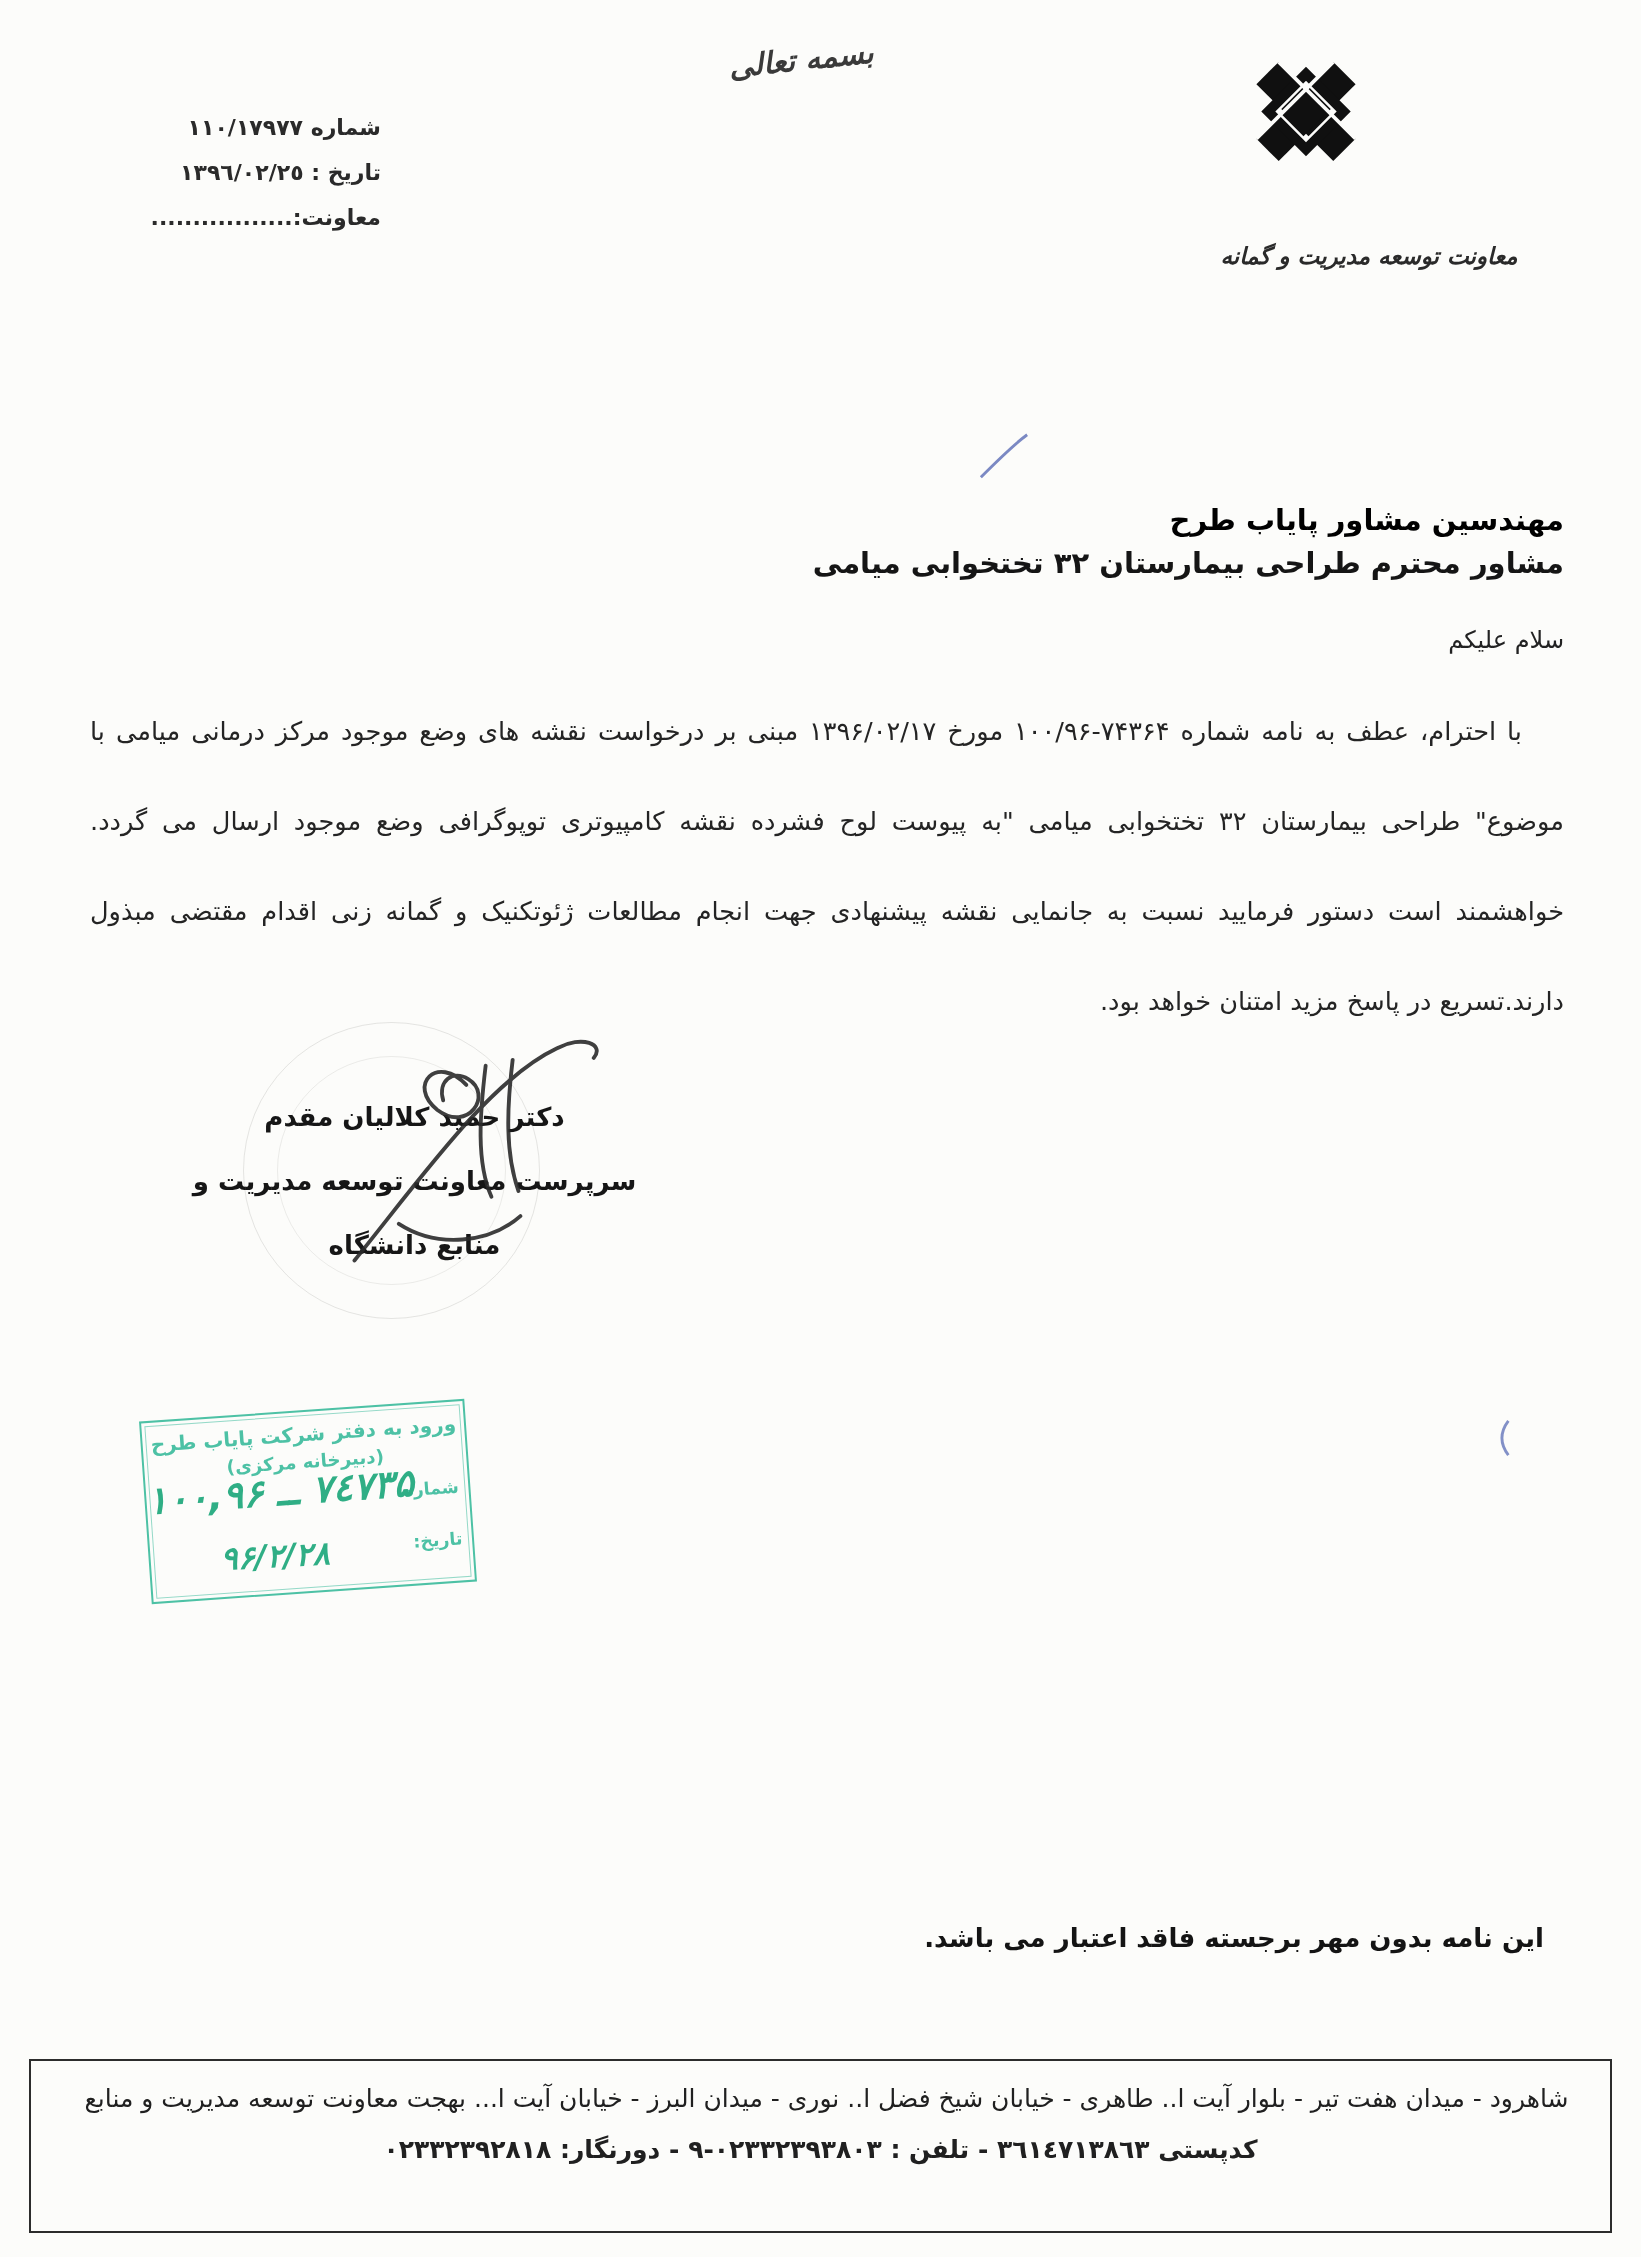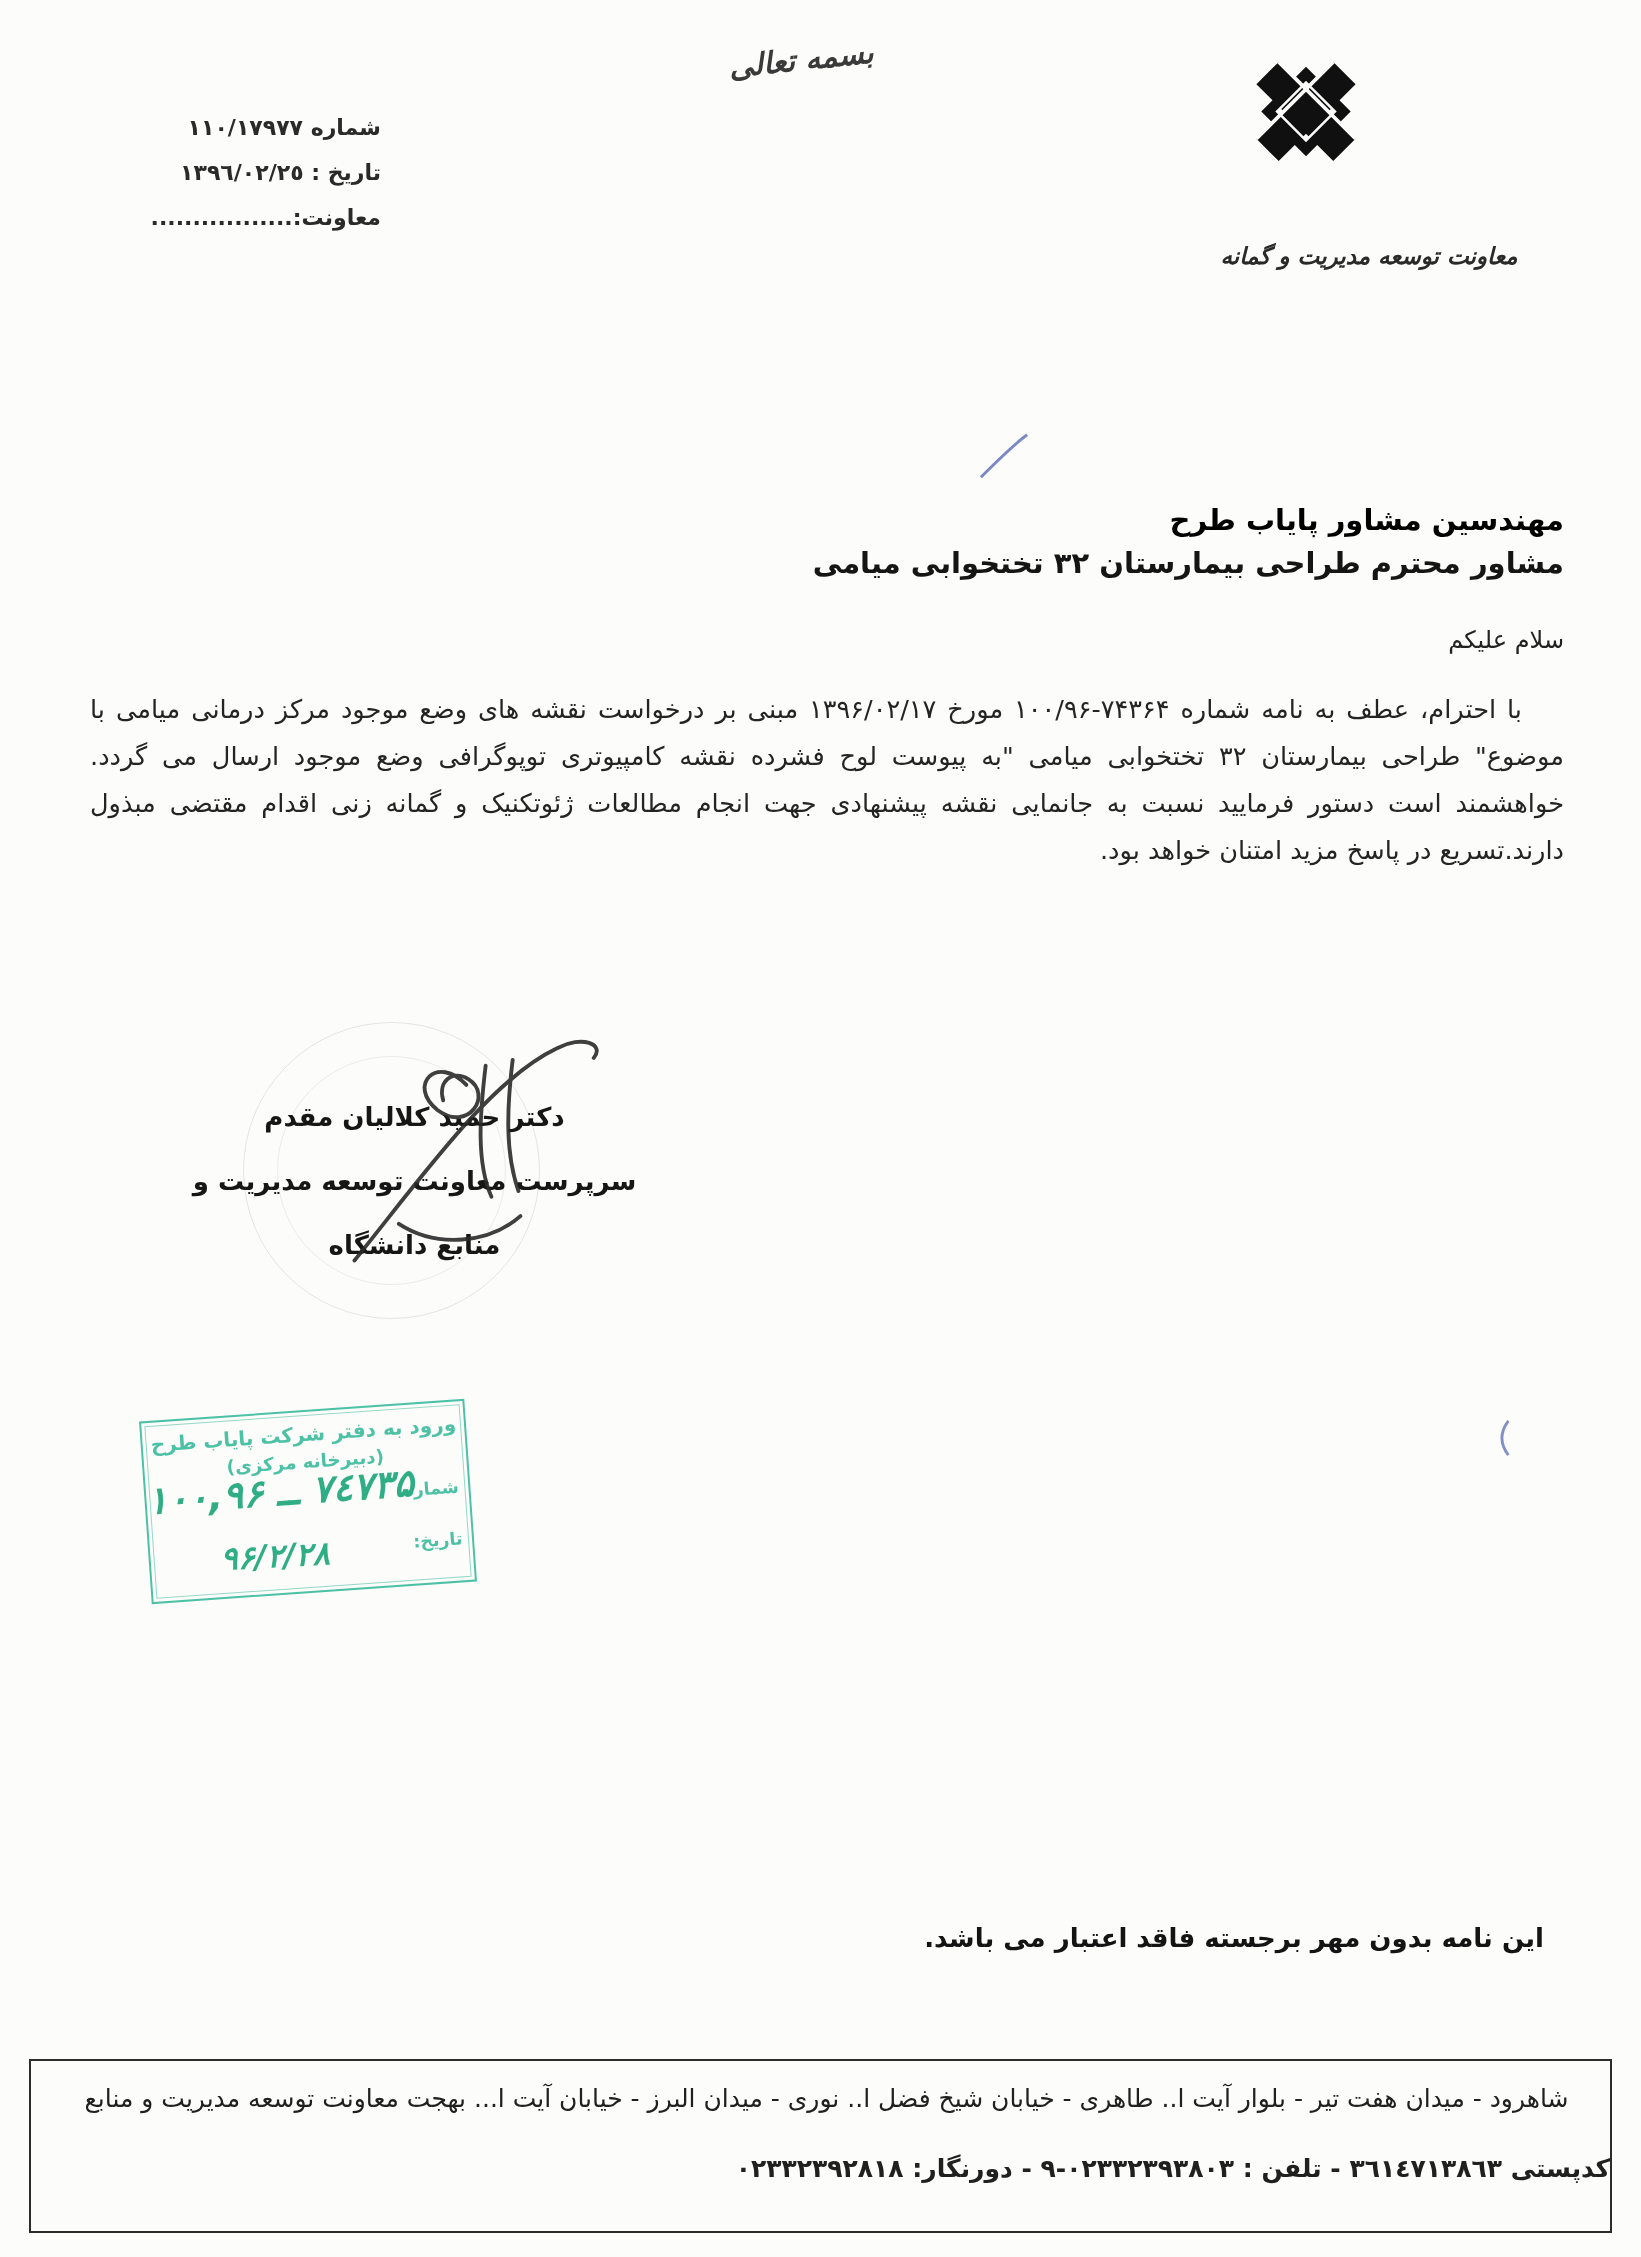--- a/index.html
+++ b/index.html
@@ -39,21 +39,21 @@
   
   .recipient1{position:absolute;top:477px;right:77px;direction:rtl;font-size:29px;font-weight:bold;color:#000000;margin-top:26px;}
   .recipient2{position:absolute;top:546px;right:77px;direction:rtl;font-size:29px;font-weight:bold;color:#151515;}
   .salutation{position:absolute;top:626px;right:77px;direction:rtl;font-size:24px;color:#222;}
   .pen-tick{position:absolute;top:429px;left:973px;}
   .pen-mark-right{position:absolute;top:1417px;left:1495px;}
   
   .letter-body{
     position:absolute;top:686px;left:90px;right:77px;
     direction:rtl;text-align:justify;text-indent:42px;
-    font-size:25.6px;line-height:47px;color:#242424;
+    font-size:25.6px;line-height:90px;color:#242424;
   }
   
   .seal-faint{
     position:absolute;top:1022px;left:243px;width:295px;height:295px;
     border:1.9px solid rgba(140,140,135,.22);border-radius:50%;
   }
   .seal-faint-inner{
     position:absolute;inset:33px;border:1px solid rgba(140,140,135,.16);border-radius:50%;
   }
   .sig-text{
@@ -86,21 +86,21 @@
     font-size:32px;font-style:italic;font-weight:bold;
     color:var(--stamp-ink,#2fae85);transform:rotate(-3deg);
   }
   
   .validity{position:absolute;top:1923px;right:97px;direction:rtl;font-size:26px;font-weight:bold;color:#141414;}
   .footer-box{
     position:absolute;left:29px;right:29px;top:2059px;height:170px;
     border:2.9px solid #2c2c2c;background:transparent;
   }
   .footer-address{margin-top:23px;direction:rtl;text-align:center;font-size:25px;color:#202020;padding-left:12px;}
-  .footer-contact{margin-top:41px;direction:rtl;font-size:25px;font-weight:bold;color:#202020;}
+  .footer-contact{margin-top:22px;direction:rtl;text-align:center;font-size:25px;font-weight:bold;color:#202020;}
 </style>
 </head>
 <body>
 
 <div class="page">
 
   <div class="ref-block">
     <div class="ref-row">
       <span>شماره</span>
       <span>١١٠/١٧٩٧٧</span>

